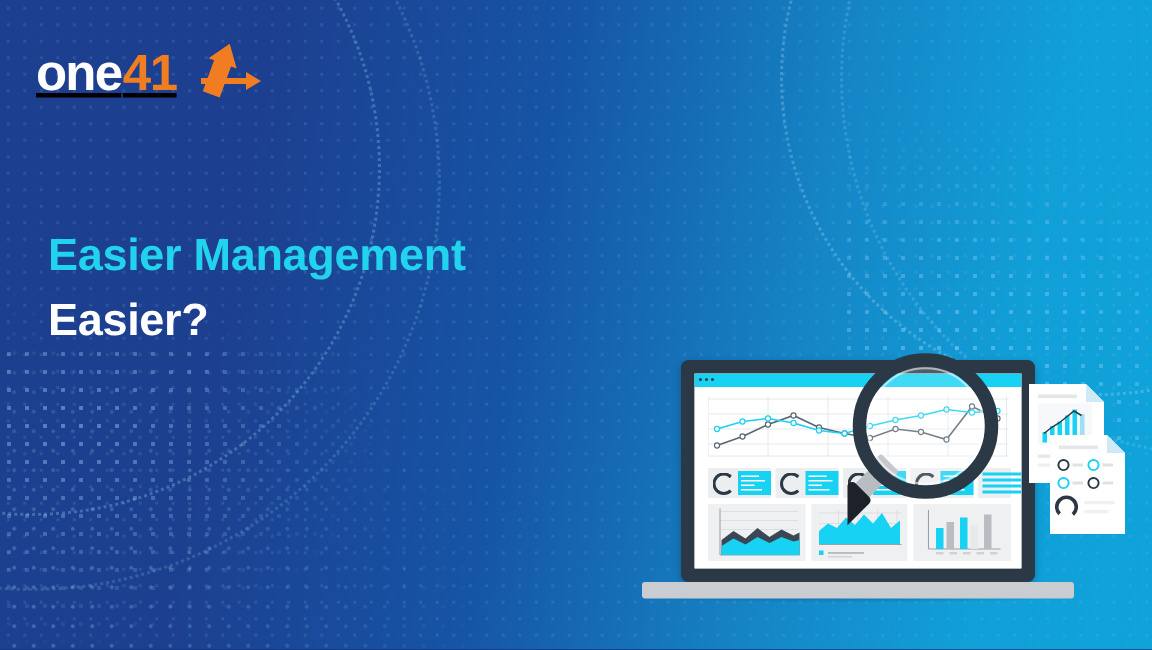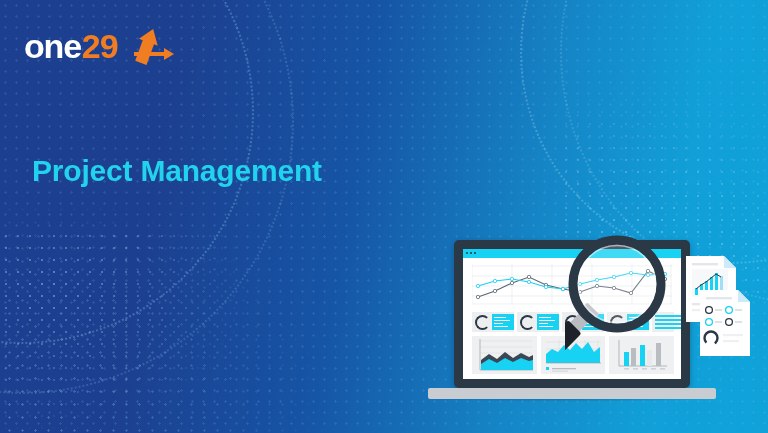--- a/index.html
+++ b/index.html
@@ -50,21 +50,21 @@
   .burst2{
     position:absolute;left:0px;top:230px;width:260px;height:210px;
     background-image:radial-gradient(rgba(165,220,248,.45) 1.4px, transparent 1.5px);
     background-size:12px 12px;
     -webkit-mask-image:radial-gradient(ellipse at 18% 25%, #000 0%, rgba(0,0,0,.5) 42%, transparent 70%);
     mask-image:radial-gradient(ellipse at 18% 25%, #000 0%, rgba(0,0,0,.5) 42%, transparent 70%);
     pointer-events:none;
   }
 
   
-  .logo{position:absolute;left:24px;top:26px;height:40px;display:flex;align-items:center;}
+  .logo{position:absolute;left:24px;top:26px;height:40px;display:flex;align-items:flex-end;text-decoration:underline;}
   .logo-one{
     font-size:34px;font-weight:bold;color:#ffffff;letter-spacing:-1.2px;line-height:1;
   }
   .logo-24{
     font-size:34px;font-weight:bold;color:#f07d22;letter-spacing:-1px;line-height:1;margin-left:1px;
   }
   .logo-arrows{position:absolute;left:86px;top:0px;width:72px;height:42px;}
 
   
   .headline{
@@ -145,29 +145,30 @@
   <div class="arc arc-tl-1"></div>
   <div class="arc arc-tl-2"></div>
   <div class="arc arc-tr-1"></div>
   <div class="arc arc-tr-2"></div>
   <div class="burst"></div>
   <div class="burst2"></div>
   <div class="dots-b"></div>
 
   <div class="logo">
     <span class="logo-one">one</span>
-    <span class="logo-24">29</span>
+    <span class="logo-24">41</span>
     <svg class="logo-arrows" viewBox="0 0 72 42">
       <path d="M33 38 L33 16 L29 16 L39 2 L49 16 L45 16 L45 38 Z" fill="#f07d22" transform="translate(-2,0) rotate(20 39 20)"></path>
       <path d="M30 30 L60 30 L60 26 L70 32 L60 38 L60 34 L30 34 Z" fill="#f07d22" transform="translate(-6,-4)"></path>
     </svg>
   </div>
 
   <div class="headline">
-    <span class="hl-line hl-accent">Project Management</span>
+    <span class="hl-line hl-accent">Easier Management</span>
+    <span class="hl-line">Easier?</span>
   </div>
 
   <div class="laptop-shadow"></div>
   <div class="laptop">
     <div class="lid">
       <div class="screen">
         <div class="browser-bar">
           <div class="bb-dots">
             <span class="bb-dot"></span>
             <span class="bb-dot"></span>

